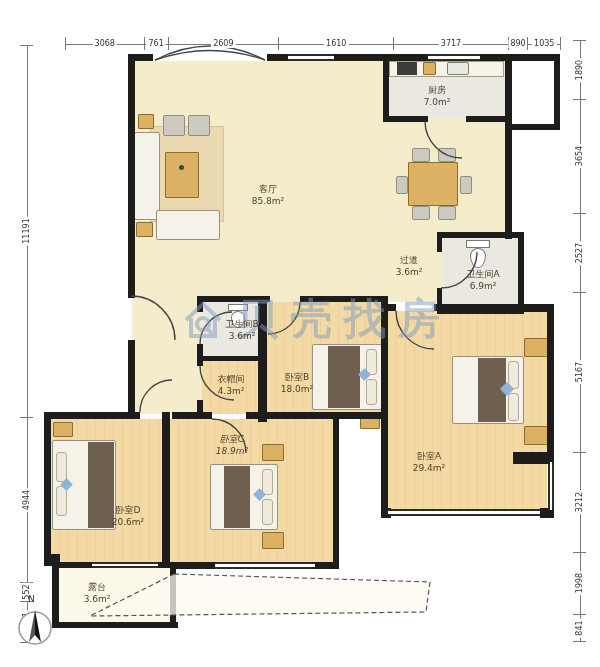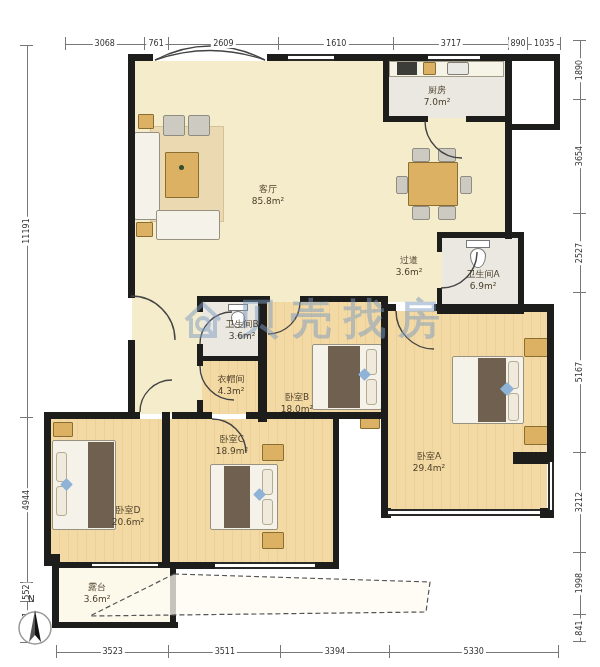--- a/index.html
+++ b/index.html
@@ -219,29 +219,29 @@
     <span>6.9m²</span>
   </div>
   <div class="rlabel" style="left:242px;top:331px;">
     <span>卫生间B</span>
     <span>3.6m²</span>
   </div>
   <div class="rlabel" style="left:231px;top:386px;">
     <span>衣帽间</span>
     <span>4.3m²</span>
   </div>
-  <div class="rlabel" style="left:297px;top:404px;">
+  <div class="rlabel" style="left:297px;top:384px;">
     <span>卧室B</span>
     <span>18.0m²</span>
   </div>
   <div class="rlabel" style="left:429px;top:463px;">
     <span>卧室A</span>
     <span>29.4m²</span>
   </div>
-  <div class="rlabel" style="left:232px;top:446px;">
+  <div class="rlabel" style="left:232px;top:446px;font-style:italic;">
     <span>卧室C</span>
     <span>18.9m²</span>
   </div>
   <div class="rlabel" style="left:128px;top:487px;margin-top:30px;">
     <span>卧室D</span>
     <span>20.6m²</span>
   </div>
   <div class="rlabel" style="left:97px;top:594px;">
     <span>露台</span>
     <span>3.6m²</span>
@@ -275,34 +275,20 @@
       <div class="seg" style="flex-grow: 3717;">
         <span class="lbl">3717</span>
       </div>
       <div class="seg" style="flex-grow: 620;">
         <span class="lbl">890</span>
       </div>
       <div class="seg" style="flex-grow: 1035;">
         <span class="lbl">1035</span>
       </div>
     </div>
-  <div id="dim-bottom" class="dim h" style="left:56px;top:645px;width:502px;height:13px;">
-      <div class="seg" style="flex-grow: 3523;">
-        <span class="lbl">3523</span>
-      </div>
-      <div class="seg" style="flex-grow: 3511;">
-        <span class="lbl">3511</span>
-      </div>
-      <div class="seg" style="flex-grow: 3394;">
-        <span class="lbl">3394</span>
-      </div>
-      <div class="seg" style="flex-grow: 5330;">
-        <span class="lbl">5330</span>
-      </div>
-    </div>
   <div id="dim-left" class="dim v" style="left:20px;top:45px;width:13px;height:597px;">
       <div class="seg" style="flex-grow: 11191;">
         <span class="lbl">11191</span>
       </div>
       <div class="seg" style="flex-grow: 4944;">
         <span class="lbl">4944</span>
       </div>
       <div class="seg" style="flex-grow: 552;">
         <span class="lbl">552</span>
       </div>

